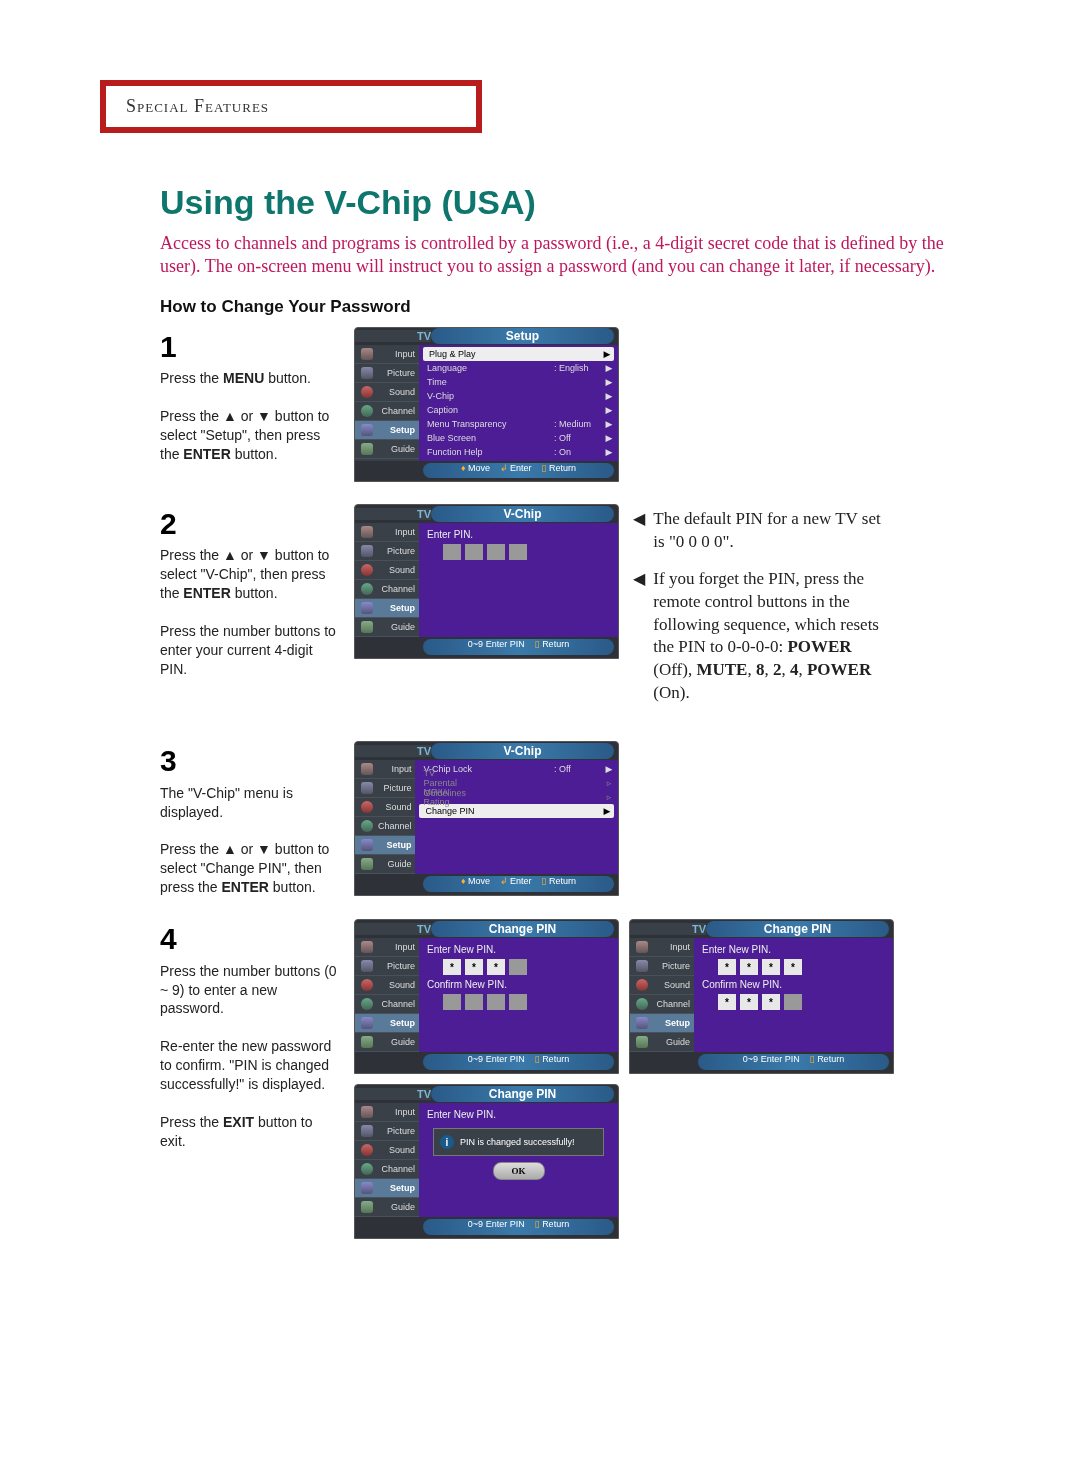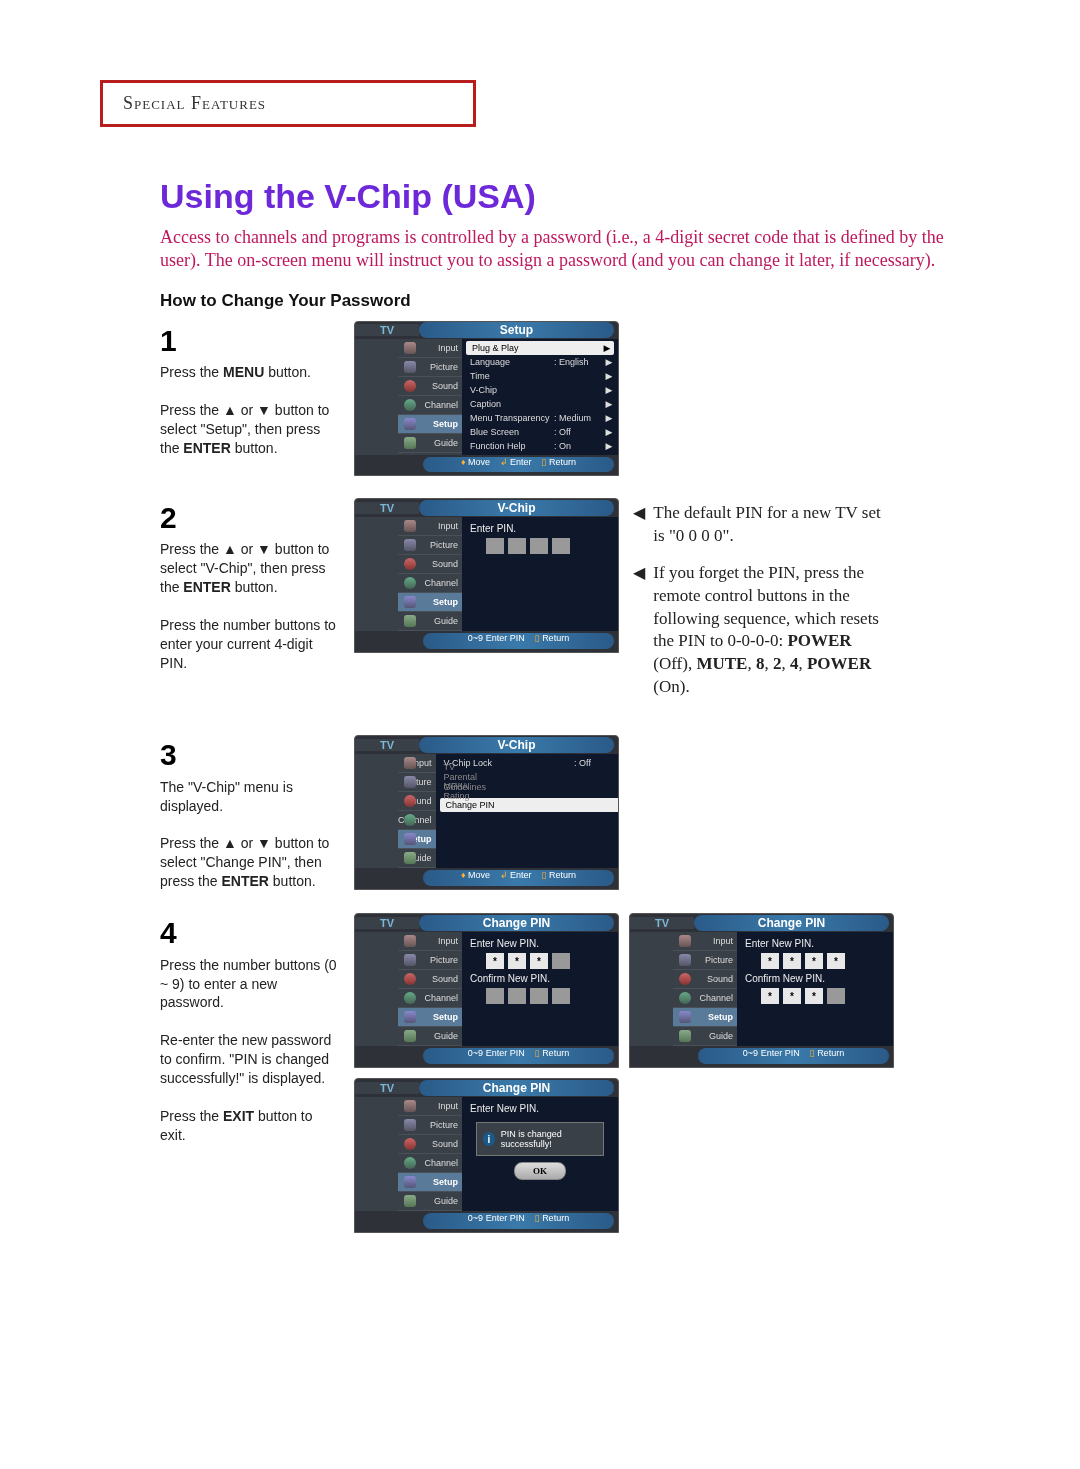--- a/index.html
+++ b/index.html
@@ -11,37 +11,37 @@
     color: #000;
   }
   .page {
     width: 1080px;
     height: 1469px;
     position: relative;
     box-sizing: border-box;
     padding: 80px 100px 0 100px;
   }
   .section-header-box {
-    border: 3px solid #b91c1c;
+    border: 6px solid #b91c1c;
     padding: 10px 20px;
     width: 330px;
     margin-bottom: 50px;
     margin-left: 0;
   }
   .section-header-text {
     font-variant: small-caps;
     letter-spacing: 1px;
     font-size: 18px;
     color: #333;
   }
   .title {
     font-family: Arial, Helvetica, sans-serif;
     font-weight: bold;
     font-size: 34px;
-    color: #6d28d9;
+    color: #0f766e;
     margin-left: 60px;
     margin-bottom: 10px;
   }
   .intro {
     font-size: 18px;
     color: #be185d;
     margin-left: 60px;
     margin-right: 20px;
     line-height: 1.3;
     margin-bottom: 18px;
@@ -100,22 +100,22 @@
     box-sizing: border-box;
     display: flex;
     flex-direction: column;
   }
   .screen-header {
     display: flex;
     height: 18px;
     align-items: center;
   }
   .screen-tv {
-    width: 64px;
-    text-align: center;
+    width: 76px;
+    text-align: right;
     color: #7ab8d8;
     font-weight: bold;
     font-size: 11px;
     background: #3a4048;
   }
   .screen-title {
     flex: 1;
     text-align: center;
     color: #fff;
     font-weight: bold;
@@ -128,21 +128,20 @@
   }
   .screen-body {
     flex: 1;
     display: flex;
   }
   .sidebar {
     width: 64px;
     background: #3a4048;
     display: flex;
     flex-direction: column;
-    padding-left: 43px;
   }
   .sidebar-item {
     height: 19px;
     display: flex;
     align-items: center;
     justify-content: flex-end;
     padding-right: 4px;
     font-size: 9px;
     color: #ddd;
     border-bottom: 1px solid #4a5058;
@@ -162,21 +161,21 @@
     border-radius: 3px;
   }
   .si-input{background:linear-gradient(#a88,#655);}
   .si-picture{background:linear-gradient(#88a,#556);}
   .si-sound{background:linear-gradient(#c66,#833);border-radius:50%;}
   .si-channel{background:linear-gradient(#6a8,#465);border-radius:50%;}
   .si-setup{background:linear-gradient(#88c,#557);}
   .si-guide{background:linear-gradient(#8a8,#575);}
   .content-area {
     flex: 1;
-    background: #0f172a;
+    background: #4c1d95;
     padding: 2px 4px;
   }
   .menu-row {
     display: flex;
     align-items: center;
     height: 14px;
     color: #ddd;
     font-size: 9px;
   }
   .menu-row.sel {

